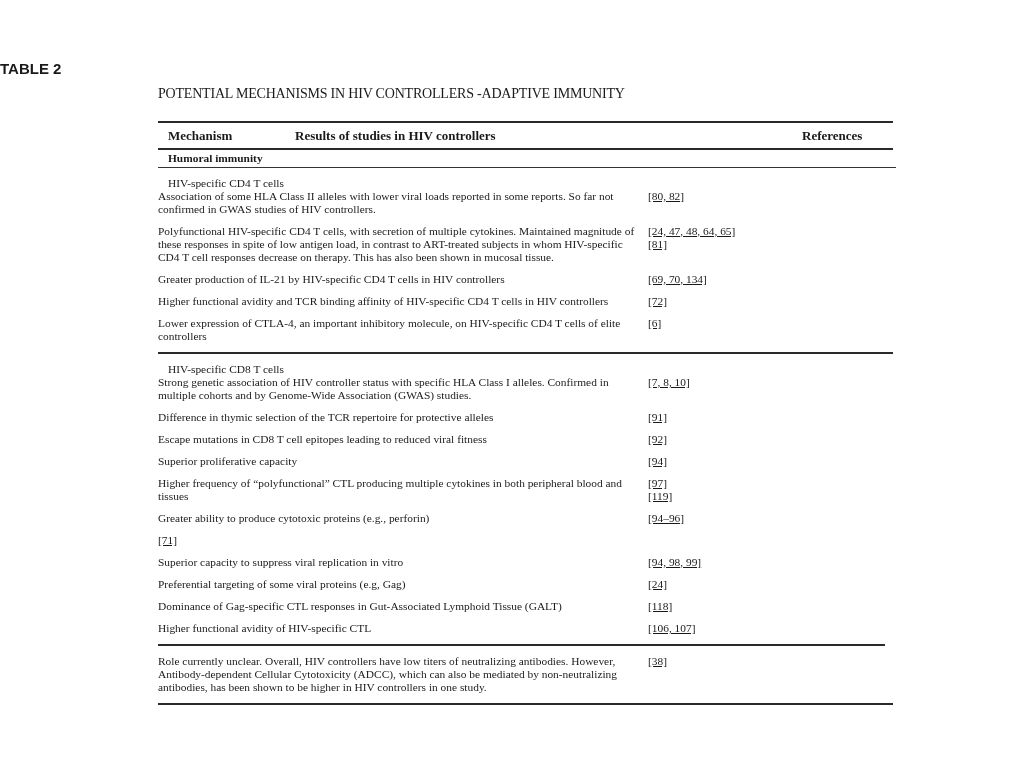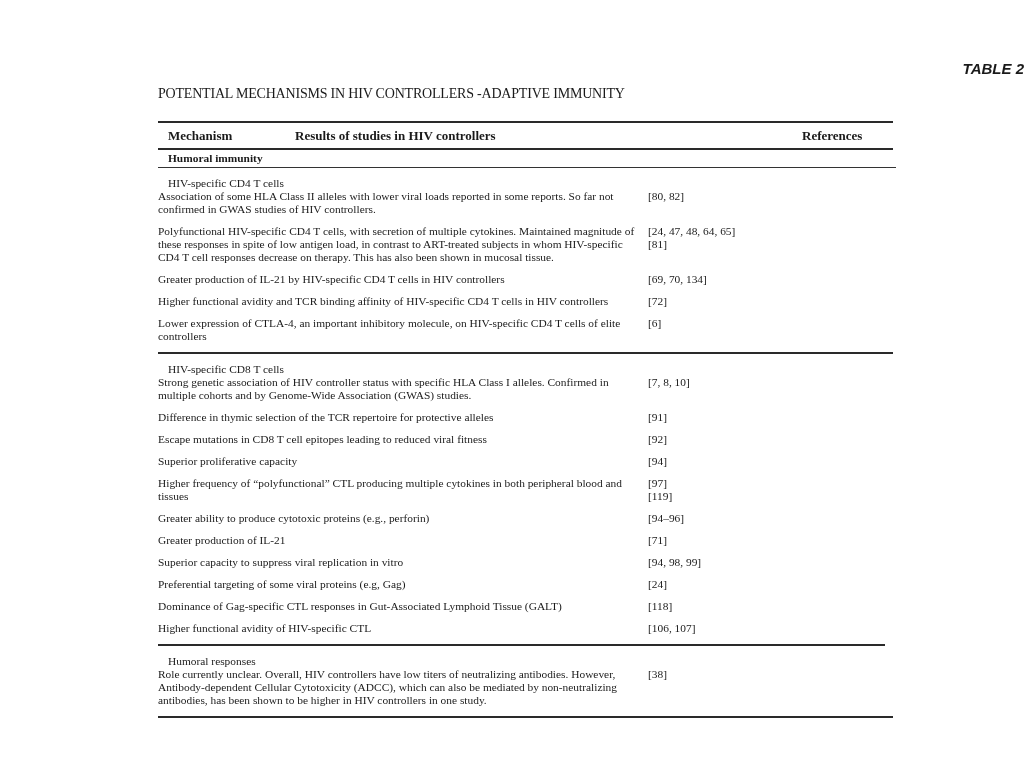--- a/index.html
+++ b/index.html
@@ -1,33 +1,33 @@
 <!DOCTYPE html>
 <html><head>
   <meta charset="utf-8">
   <style>
     html, body { margin: 0; padding: 0; background: #ffffff; }
     body { width: 1024px; height: 767px; position: relative; overflow: hidden; color: #1a1a1a; }
-    .heading { position: absolute; left: 0; width: 1024px; top: 60px; text-align: right;
-      font-family: "Liberation Sans", sans-serif; font-weight: bold; font-size: 15px; font-style: italic; }
+    .heading { position: absolute; left: 0; width: 1024px; top: 60px; text-align: left;
+      font-family: "Liberation Sans", sans-serif; font-weight: bold; font-size: 15px; }
     .subtitle { position: absolute; left: 158px; top: 86px; font-family: "Liberation Serif", serif;
       font-size: 14px; letter-spacing: -0.2px; }
     .table { position: absolute; left: 158px; top: 121px; width: 735px; font-family: "Liberation Serif", serif; font-size: 11.4px; line-height: 13px; }
     .rule-thick { height: 2px; background: #2a2a2a; }
     .hdr { display: flex; height: 25px; align-items: center; font-weight: bold; font-size: 13px; }
     .hdr .c1 { width: 127px; padding-left: 10px; }
     .hdr .c2 { width: 490px; }
     .hdr .c3 { padding-left: 17px; }
     .section-label { font-weight: bold; padding-left: 10px; height: 17px; line-height: 17px; width: 728px; border-bottom: 1.5px solid #333; }
     .group { display: flex; padding-top: 9px; padding-bottom: 0; flex-direction: column; }
     .group .mech { width: 127px; padding-left: 10px; flex: none; box-sizing: border-box; width: 137px; }
     .group .rows { flex: 1; }
     .row { display: flex; margin-bottom: 9px; }
     .row .res { width: 490px; flex: none; padding-right: 6px; box-sizing: border-box; }
-    .row .ref { width: 90px; padding-left: 0px; white-space: pre-line; }
+    .row .ref { width: 90px; padding-left: 0px; white-space: pre-line; text-decoration: underline; }
     .group.cd4 .rows .row:nth-child(1) { min-height: 26px; }
     .group-rule { height: 2px; background: #2a2a2a; margin-top: 0; }
     .group-rule.short { width: 727px; }
   </style>
 </head>
 <body>
 
 <div class="heading">TABLE 2</div>
 <div class="subtitle">POTENTIAL MECHANISMS IN HIV CONTROLLERS -ADAPTIVE IMMUNITY</div>
 
@@ -91,21 +91,20 @@
       <div class="row">
           <div class="res">Higher frequency of “polyfunctional” CTL producing multiple cytokines in both peripheral blood and tissues</div>
           <div class="ref">[97]
 [119]</div>
         </div>
       <div class="row">
           <div class="res">Greater ability to produce cytotoxic proteins (e.g., perforin)</div>
           <div class="ref">[94–96]</div>
         </div>
       <div class="row">
-          <div class="res">Greater production of IL-21</div>
           <div class="ref">[71]</div>
         </div>
       <div class="row">
           <div class="res">Superior capacity to suppress viral replication in vitro</div>
           <div class="ref">[94, 98, 99]</div>
         </div>
       <div class="row">
           <div class="res">Preferential targeting of some viral proteins (e.g, Gag)</div>
           <div class="ref">[24]</div>
         </div>
@@ -115,21 +114,20 @@
         </div>
       <div class="row">
           <div class="res">Higher functional avidity of HIV-specific CTL</div>
           <div class="ref">[106, 107]</div>
         </div>
     </div>
   </div>
   <div class="group-rule short"></div>
 
   <div class="group">
-    <div class="mech">Humoral responses</div>
     <div class="rows">
       <div class="row">
           <div class="res">Role currently unclear. Overall, HIV controllers have low titers of neutralizing antibodies. However, Antibody-dependent Cellular Cytotoxicity (ADCC), which can also be mediated by non-neutralizing antibodies, has been shown to be higher in HIV controllers in one study.</div>
           <div class="ref">[38]</div>
         </div>
     </div>
   </div>
   <div class="rule-thick"></div>
 </div>
 

